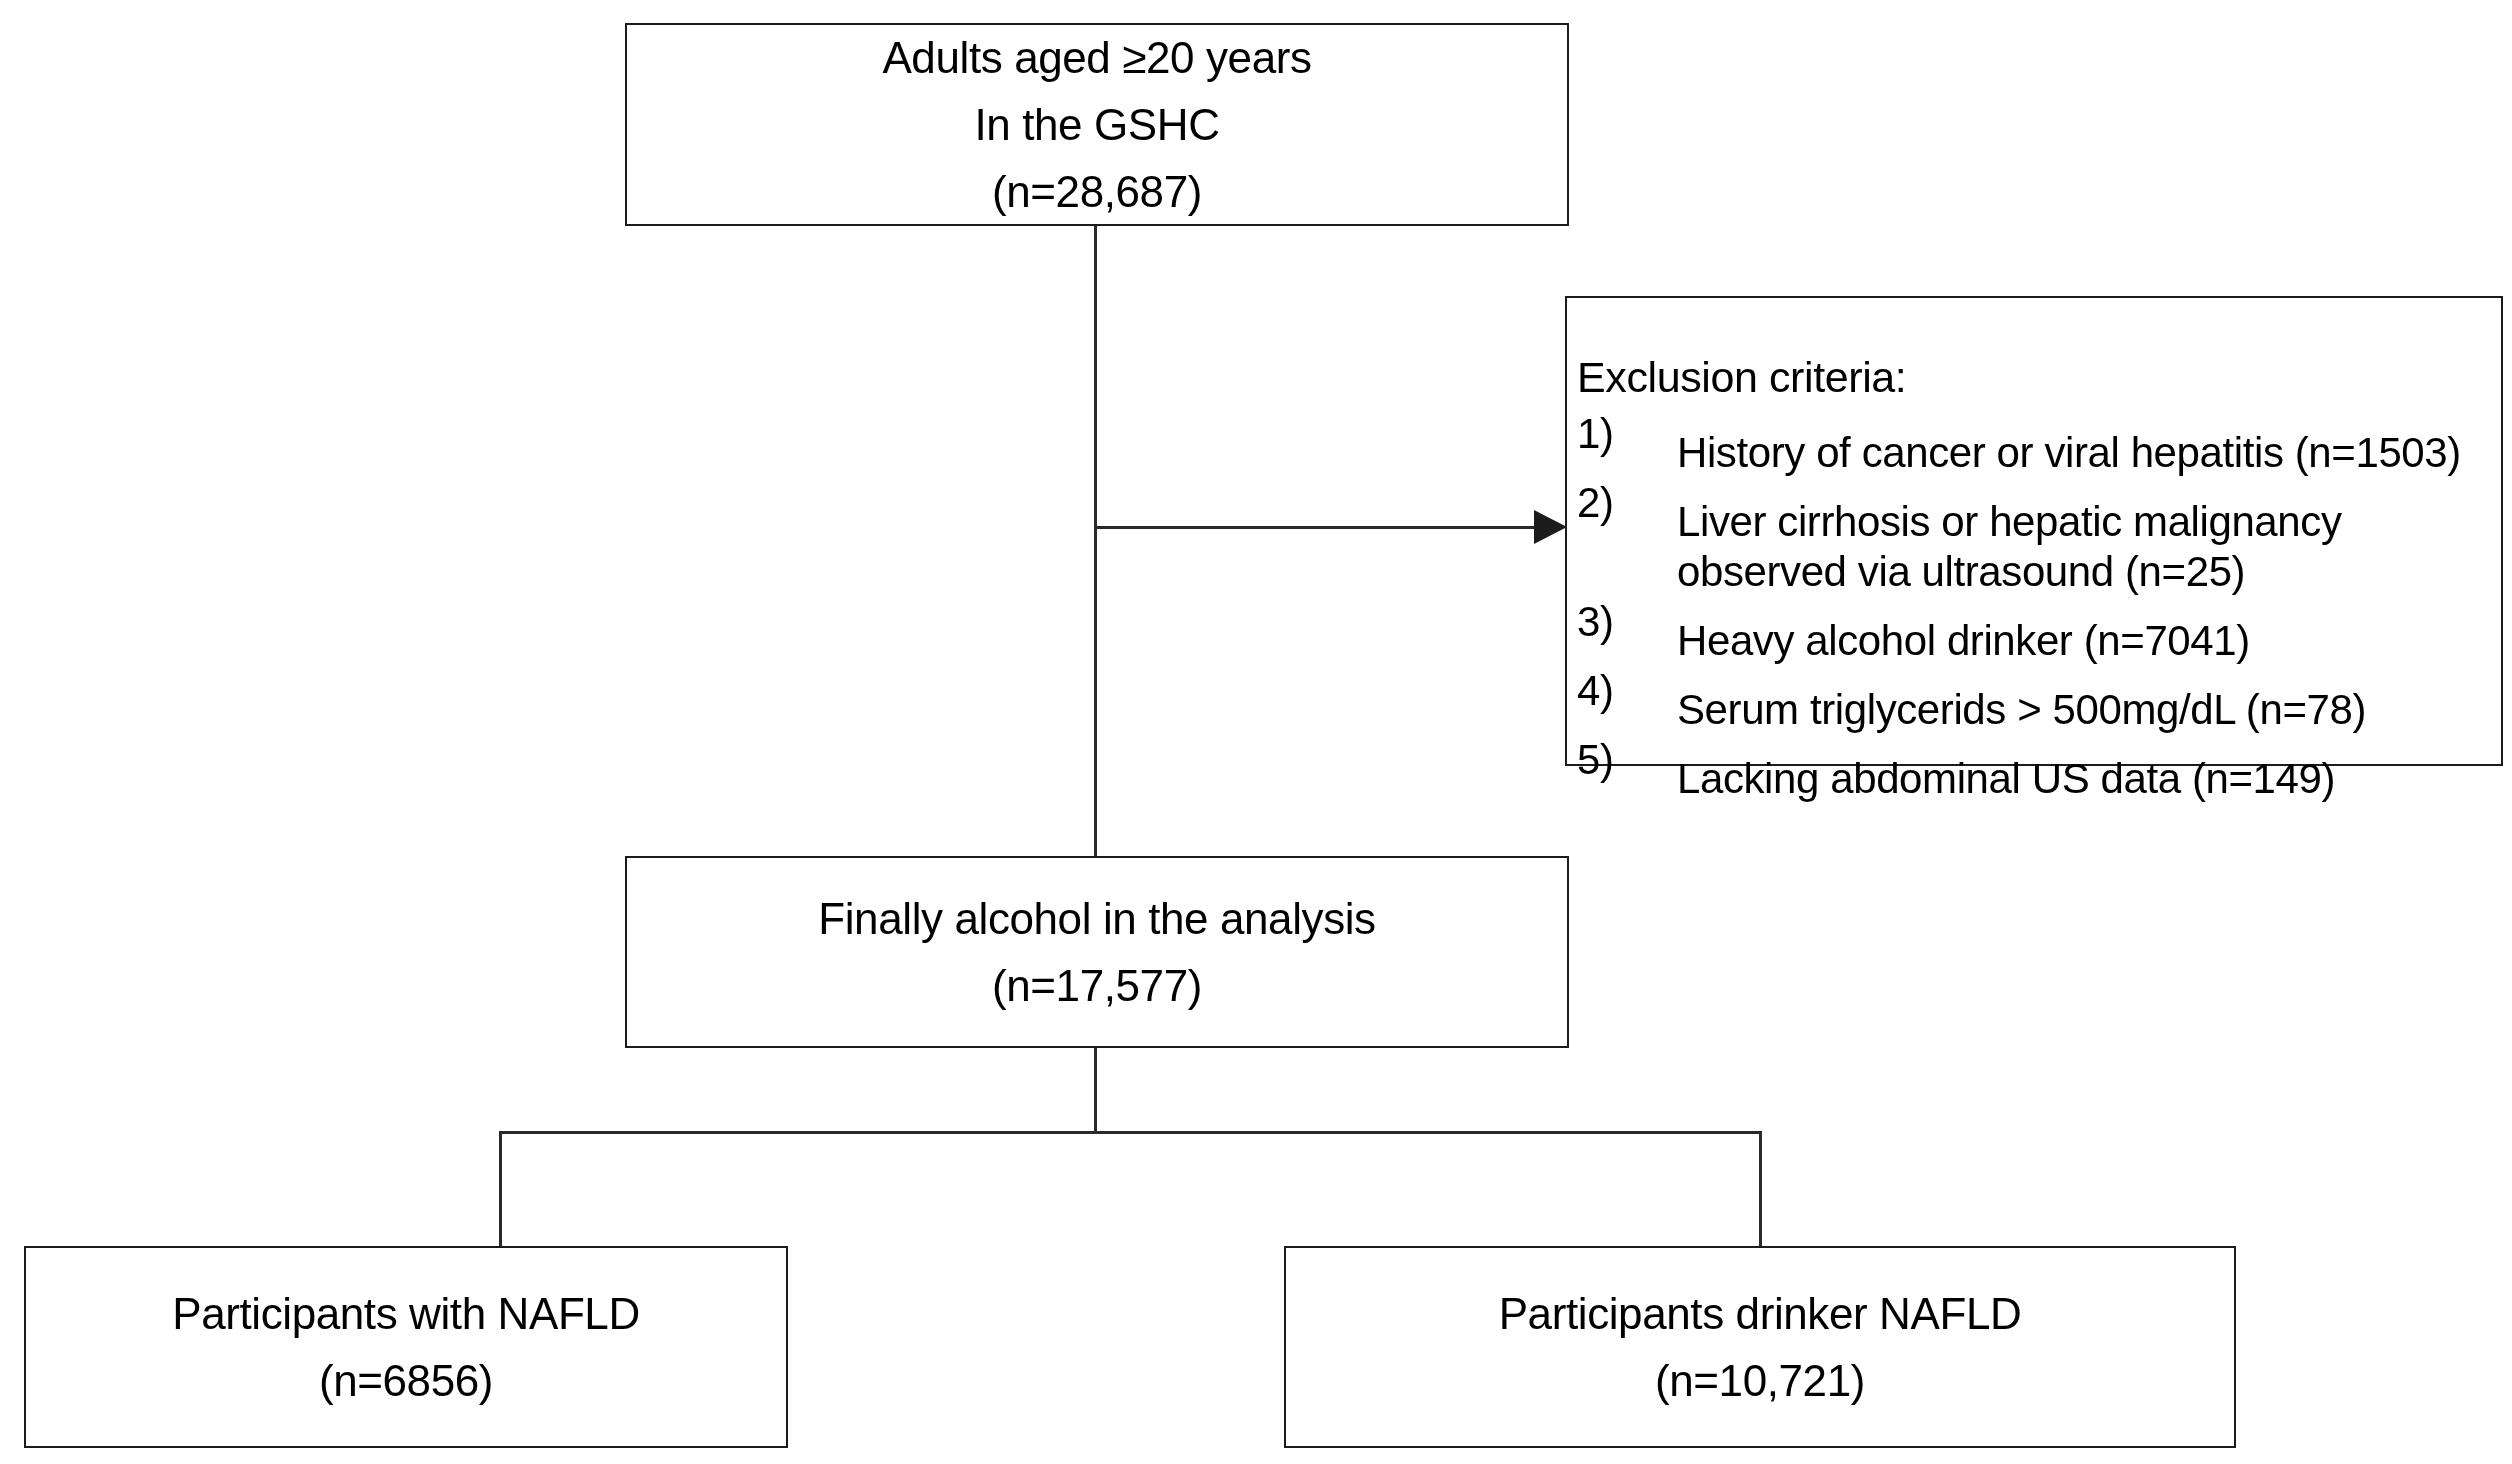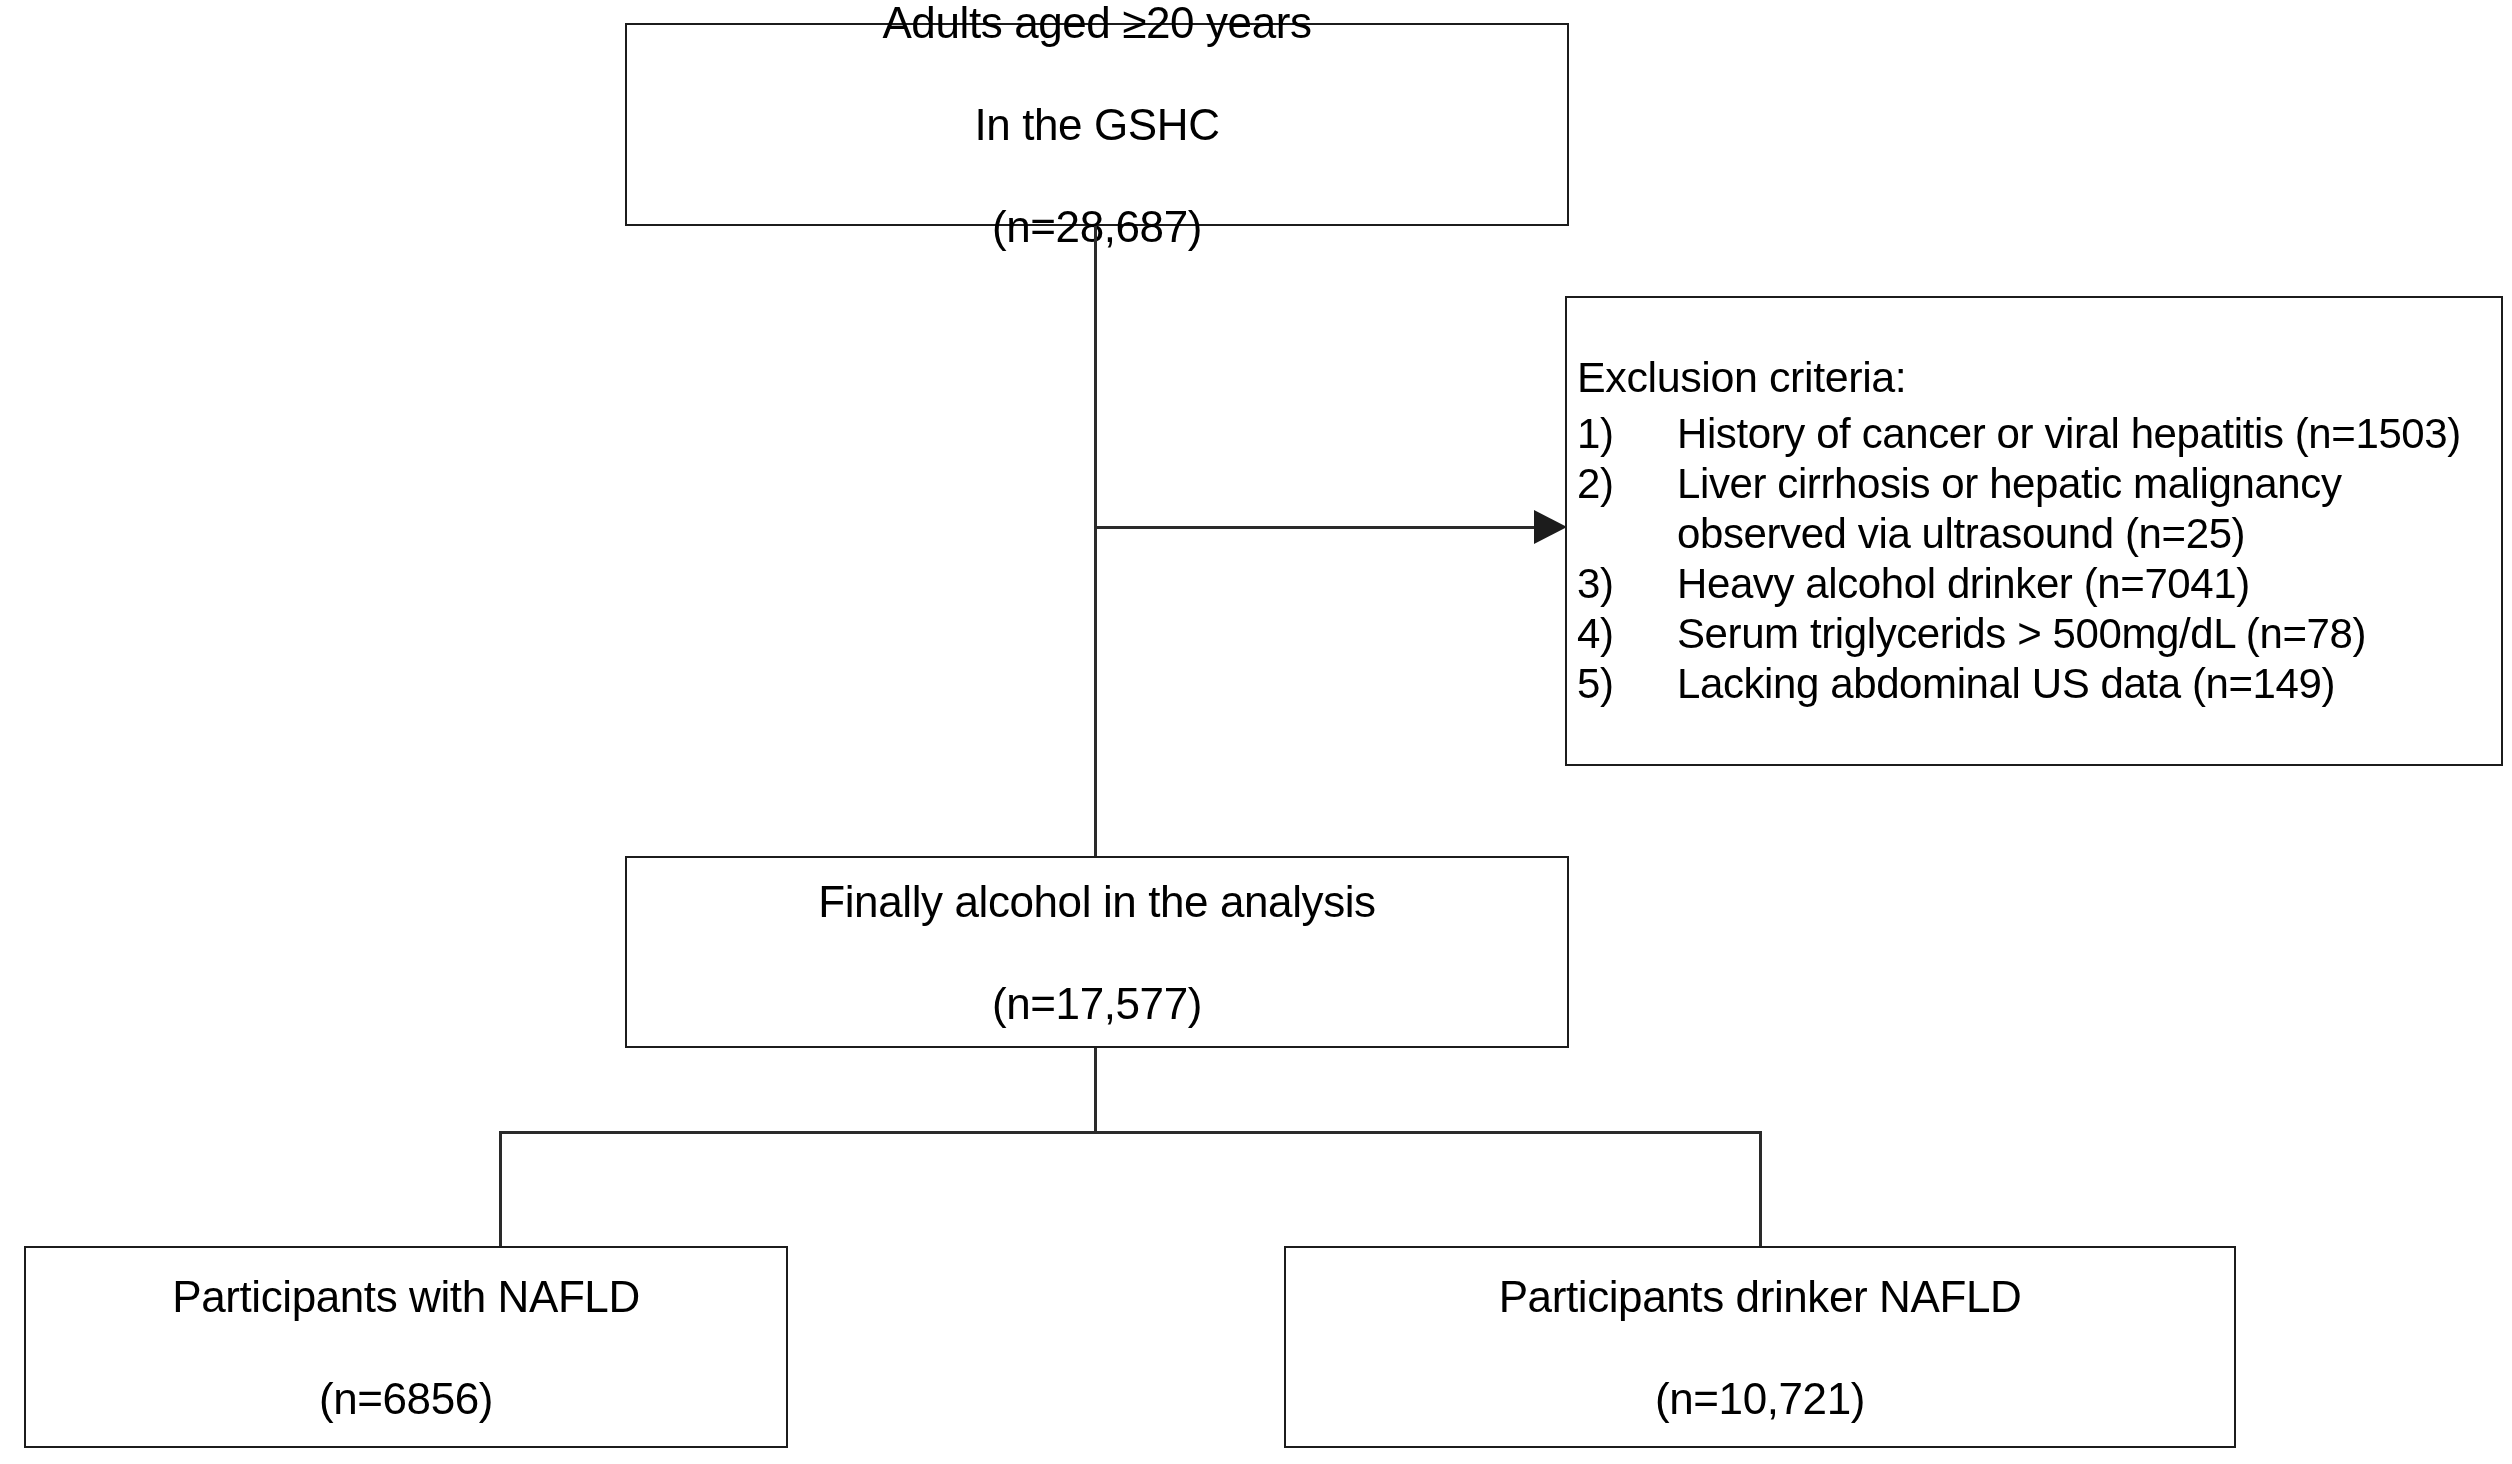--- a/index.html
+++ b/index.html
@@ -20,21 +20,20 @@
   }
   .centerbox {
     display: flex;
     flex-direction: column;
     justify-content: center;
     align-items: center;
     text-align: center;
     font-size: 44px;
     line-height: 67px;
     letter-spacing: -0.4px;
-    gap: 35px;
   }
   .line { position: absolute; background: #2a2a2a; }
   .arrowhead {
     position: absolute;
     width: 0; height: 0;
     border-top: 17px solid transparent;
     border-bottom: 17px solid transparent;
     border-left: 33px solid #1c1c1c;
   }
   
@@ -49,21 +48,21 @@
     line-height: 50px;
     letter-spacing: -0.4px;
   }
   #box-exclusion .ex-title {
     font-weight: normal;
     font-size: 43px;
     margin: 0 0 7.2px 0;
   }
   .ex-row { display: flex; }
   .ex-num { flex: 0 0 100px; }
-  .ex-text { flex: 1 1 auto; }
+  .ex-text { flex: 1 1 auto; margin-top: 19px; }
   
   #v-top-final   { left: 1094px; top: 226px;  width: 2.9px;   height: 630px; }
   #arrow-shaft   { left: 1094px; top: 526px;  width: 442px; height: 2.9px;  }
   #arrow-head    { left: 1534px; top: 510px; }
   #v-final-branch{ left: 1094px; top: 1048px; width: 2.9px;   height: 84px; }
   #branch-h      { left: 499px;  top: 1131px; width: 1263px; height: 2.9px; }
   #drop-left     { left: 499px;  top: 1131px; width: 2.9px;   height: 115px; }
   #drop-right    { left: 1759px; top: 1131px; width: 2.9px;   height: 115px; }
 </style>
 </head>

